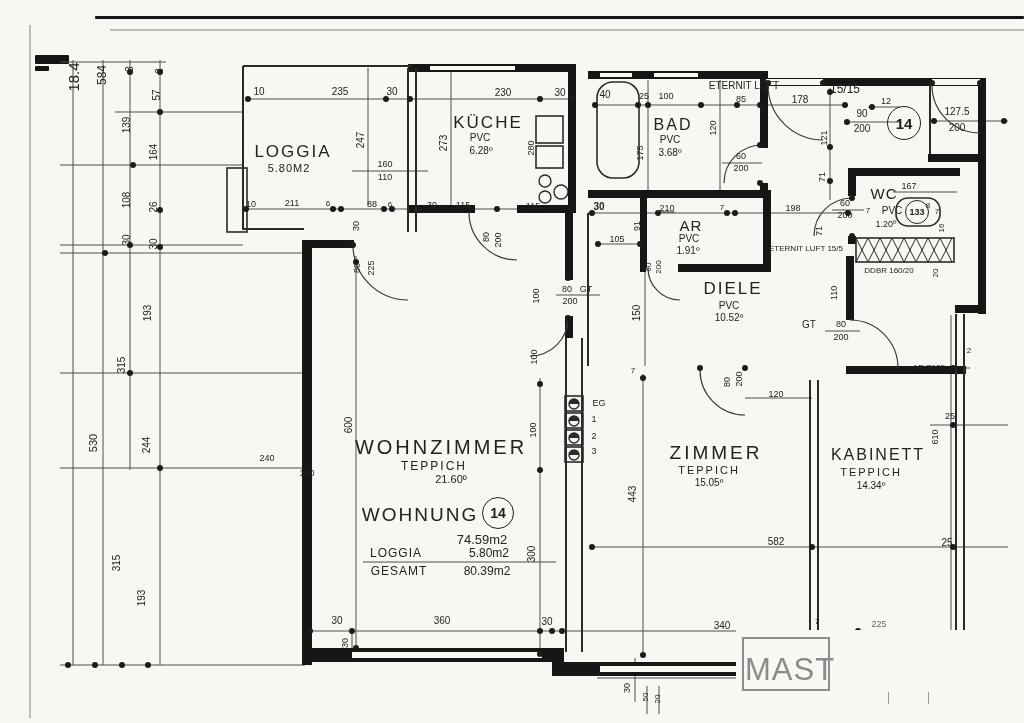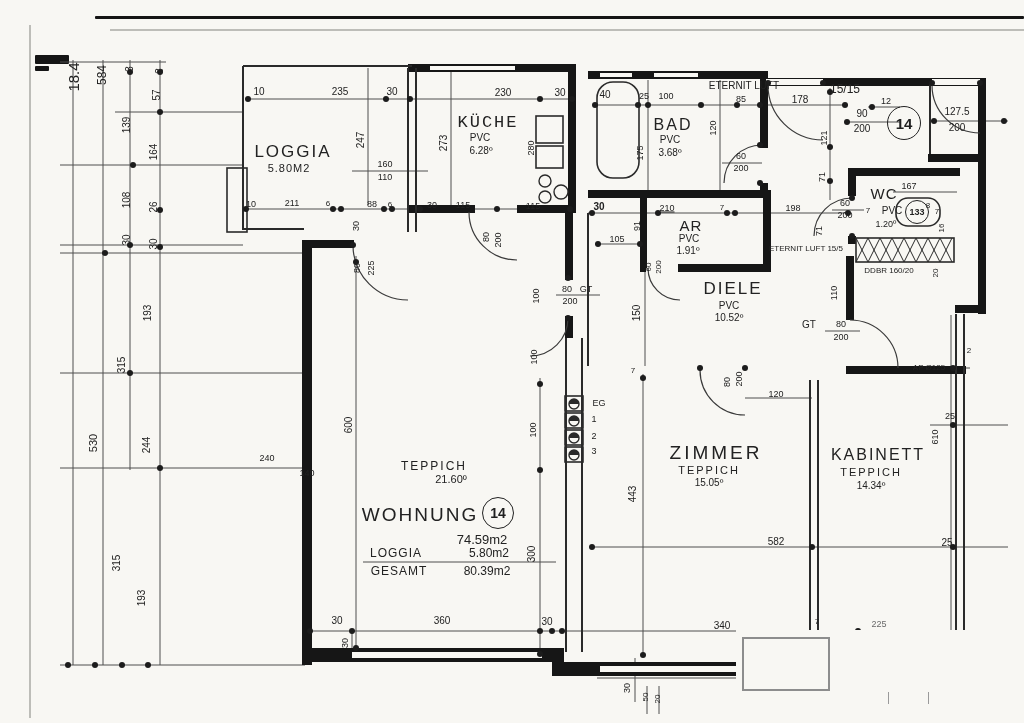--- a/index.html
+++ b/index.html
@@ -248,36 +248,37 @@
       <circle cx="852" cy="236" r="3" fill="#1c1c1c"></circle>
       <circle cx="768" cy="83" r="3" fill="#1c1c1c"></circle>
       <circle cx="823" cy="83" r="3" fill="#1c1c1c"></circle>
       <circle cx="932" cy="83" r="3" fill="#1c1c1c"></circle>
       <circle cx="980" cy="83" r="3" fill="#1c1c1c"></circle>
       <circle cx="953" cy="368" r="3" fill="#1c1c1c"></circle>
     </svg>
   <div id="labels">
       <div class="lbl" style="left: 293px; top: 151px; font-size: 17px; letter-spacing: 2px;">LOGGIA</div>
       <div class="lbl" style="left: 289px; top: 168px; font-size: 11px; letter-spacing: 1px;">5.80M2</div>
-      <div class="lbl" style="left: 488px; top: 122px; font-size: 17px; letter-spacing: 2px; font-family: Liberation Mono, monospace;">KÜCHE</div>
+      <div class="lbl" style="left: 488px; top: 122px; font-size: 17px; letter-spacing: 2px;">KÜCHE</div>
       <div class="lbl" style="left: 480px; top: 138px; font-size: 10px;">PVC</div>
       <div class="lbl" style="left: 481px; top: 151px; font-size: 10px; text-align: right;">6.28º</div>
       <div class="lbl" style="left: 673px; top: 125px; font-size: 16px; letter-spacing: 2px;">BAD</div>
       <div class="lbl" style="left: 670px; top: 140px; font-size: 10px;">PVC</div>
       <div class="lbl" style="left: 670px; top: 153px; font-size: 10px;">3.68º</div>
       <div class="lbl" style="left: 691px; top: 225px; font-size: 15px; letter-spacing: 1px;">AR</div>
       <div class="lbl" style="left: 689px; top: 239px; font-size: 10px;">PVC</div>
       <div class="lbl" style="left: 688px; top: 251px; font-size: 10px;">1.91º</div>
       <div class="lbl" style="left: 884px; top: 193px; font-size: 15px; letter-spacing: 1px;">WC</div>
       <div class="lbl" style="left: 909px; top: 186px; font-size: 9px;">167</div>
       <div class="lbl" style="left: 892px; top: 211px; font-size: 10px;">PVC</div>
       <div class="lbl" style="left: 886px; top: 224px; font-size: 9px;">1.20º</div>
       <div class="lbl" style="left: 733px; top: 288px; font-size: 17px; letter-spacing: 2px;">DIELE</div>
       <div class="lbl" style="left: 729px; top: 306px; font-size: 10px;">PVC</div>
       <div class="lbl" style="left: 729px; top: 318px; font-size: 10px;">10.52º</div>
+      <div class="lbl" style="left: 441px; top: 447px; font-size: 20px; letter-spacing: 3px;">WOHNZIMMER</div>
       <div class="lbl" style="left: 434px; top: 466px; font-size: 12px; letter-spacing: 2px;">TEPPICH</div>
       <div class="lbl" style="left: 429px; top: 479px; font-size: 11px; margin-left: 22px;">21.60º</div>
       <div class="lbl" style="left: 716px; top: 452px; font-size: 19px; letter-spacing: 3px;">ZIMMER</div>
       <div class="lbl" style="left: 709px; top: 470px; font-size: 11px; letter-spacing: 2px;">TEPPICH</div>
       <div class="lbl" style="left: 709px; top: 483px; font-size: 10px;">15.05º</div>
       <div class="lbl" style="left: 878px; top: 455px; font-size: 16px; letter-spacing: 2px;">KABINETT</div>
       <div class="lbl" style="left: 871px; top: 472px; font-size: 11px; letter-spacing: 2px;">TEPPICH</div>
       <div class="lbl" style="left: 871px; top: 486px; font-size: 10px;">14.34º</div>
       <div class="lbl" style="left: 420px; top: 514px; font-size: 19px; letter-spacing: 2px;">WOHNUNG</div>
       <div class="lbl" style="left: 482px; top: 539px; font-size: 13px;">74.59m2</div>
@@ -400,16 +401,17 @@
       <div class="lbl rot" style="left: 627px; top: 688px; font-size: 9px;">30</div>
       <div class="lbl rot" style="left: 646px; top: 697px; font-size: 8px;">50</div>
       <div class="lbl rot" style="left: 658px; top: 699px; font-size: 8px;">20</div>
       <div class="lbl" style="left: 817px; top: 622px; font-size: 8px;">7</div>
       <div class="circ" style="left: 904px; top: 123px; width: 32px; height: 32px; font-size: 15px;">14</div>
       <div class="circ" style="left: 498px; top: 513px; width: 30px; height: 30px; font-size: 14px;">14</div>
       <div class="circ" style="left: 917px; top: 212px; width: 22px; height: 22px; font-size: 9px;">133</div>
     </div>
   <div id="logo">
     <div class="box"></div>
+    <div class="mast">MAST</div>
     <div class="tick" style="left:152px"></div>
     <div class="tick" style="left:192px"></div>
   </div>
 </div>
 
 </body></html>

